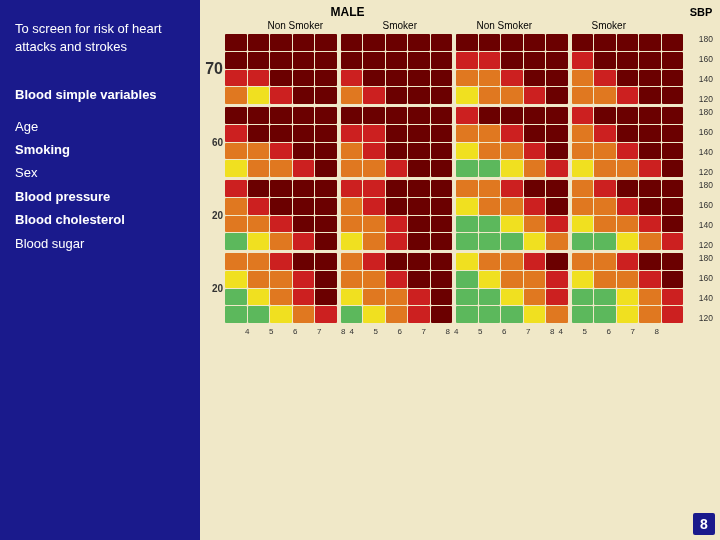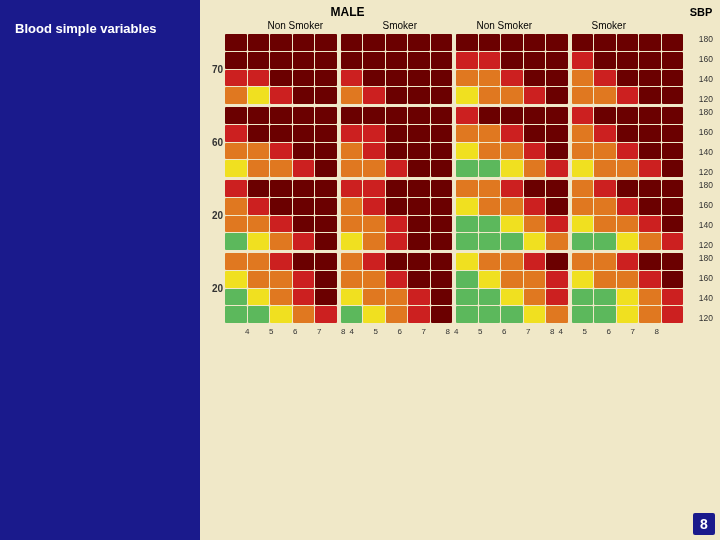--- a/index.html
+++ b/index.html
@@ -73,21 +73,33 @@
       display: flex;
       align-items: center;
       justify-content: center;
       border-radius: 2px;
     }
   </style>
 </head>
 <body>
 
 <div class="left-panel">
+  <div class="subtitle">
+    <span>To screen for  risk of heart</span><br>
+    <span>attacks  and  strokes</span>
+  </div>
   <div class="subtitle" style="font-weight:bold; margin-bottom:10px;">Blood simple variables</div>
+  <div class="variables">
+    <div>Age</div>
+    <div class="bold">Smoking</div>
+    <div>Sex</div>
+    <div class="bold">Blood pressure</div>
+    <div class="bold">Blood cholesterol</div>
+    <div>Blood sugar</div>
+  </div>
 </div>
 
 <div class="main-area">
 
   <div style="display:flex; align-items:center; margin-bottom:1px; padding-left:20px;">
     <div style="width:20px; flex-shrink:0;"></div>
     <div style="flex:1; display:flex; padding-right:28px;">
       <div style="flex:1; text-align:center; font-size:12px; font-weight:bold; display:flex; gap:4px; justify-content:center;">
         <span style="flex:1; text-align:center;">MALE</span>
         <span style="flex:1; text-align:center; visibility:hidden;">MALE</span>
@@ -102,21 +114,21 @@
       <div style="flex:1; text-align:center; font-size:10px;">Non Smoker</div>
       <div style="flex:1; text-align:center; font-size:10px;">Smoker</div>
       <div style="flex:1; text-align:center; font-size:10px;">Non Smoker</div>
       <div style="flex:1; text-align:center; font-size:10px;">Smoker</div>
     </div>
     <div style="width:28px;"></div>
   </div>
 
   <div id="chart-rows" style="display:flex; flex-direction:column; gap:3px;">
   <div style="display: flex; align-items: center;">
-        <div style="width: 20px; font-size: 10px; font-weight: bold; color: rgb(51, 51, 51); text-align: right; padding-right: 2px; flex-shrink: 0;">70</div>
+        <div style="width: 20px; font-size: 16px; font-weight: bold; color: rgb(51, 51, 51); text-align: right; padding-right: 2px; flex-shrink: 0;">70</div>
         <div style="flex: 1 1 0%; display: flex; gap: 4px; align-items: center; padding-right: 4px;">
           <div style="display: grid; grid-template-rows: repeat(4, 1fr); grid-template-columns: repeat(5, 1fr); gap: 1px; flex: 1 1 0%; height: 70px;">
             <div style="background: rgb(107, 0, 0); border-radius: 1px;"></div>
             <div style="background: rgb(107, 0, 0); border-radius: 1px;"></div>
             <div style="background: rgb(107, 0, 0); border-radius: 1px;"></div>
             <div style="background: rgb(107, 0, 0); border-radius: 1px;"></div>
             <div style="background: rgb(107, 0, 0); border-radius: 1px;"></div>
             <div style="background: rgb(107, 0, 0); border-radius: 1px;"></div>
             <div style="background: rgb(107, 0, 0); border-radius: 1px;"></div>
             <div style="background: rgb(107, 0, 0); border-radius: 1px;"></div>

